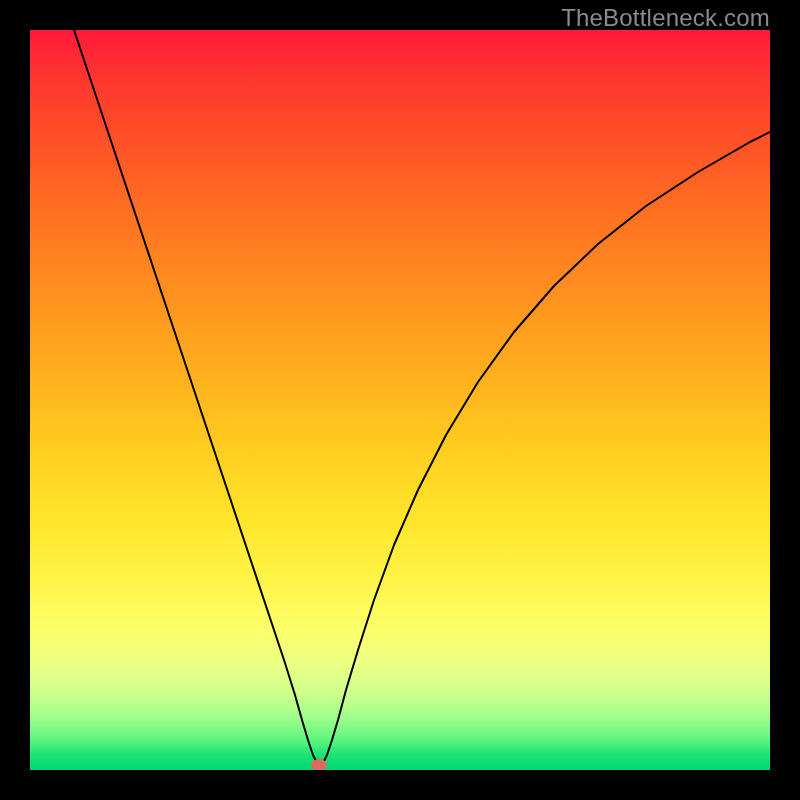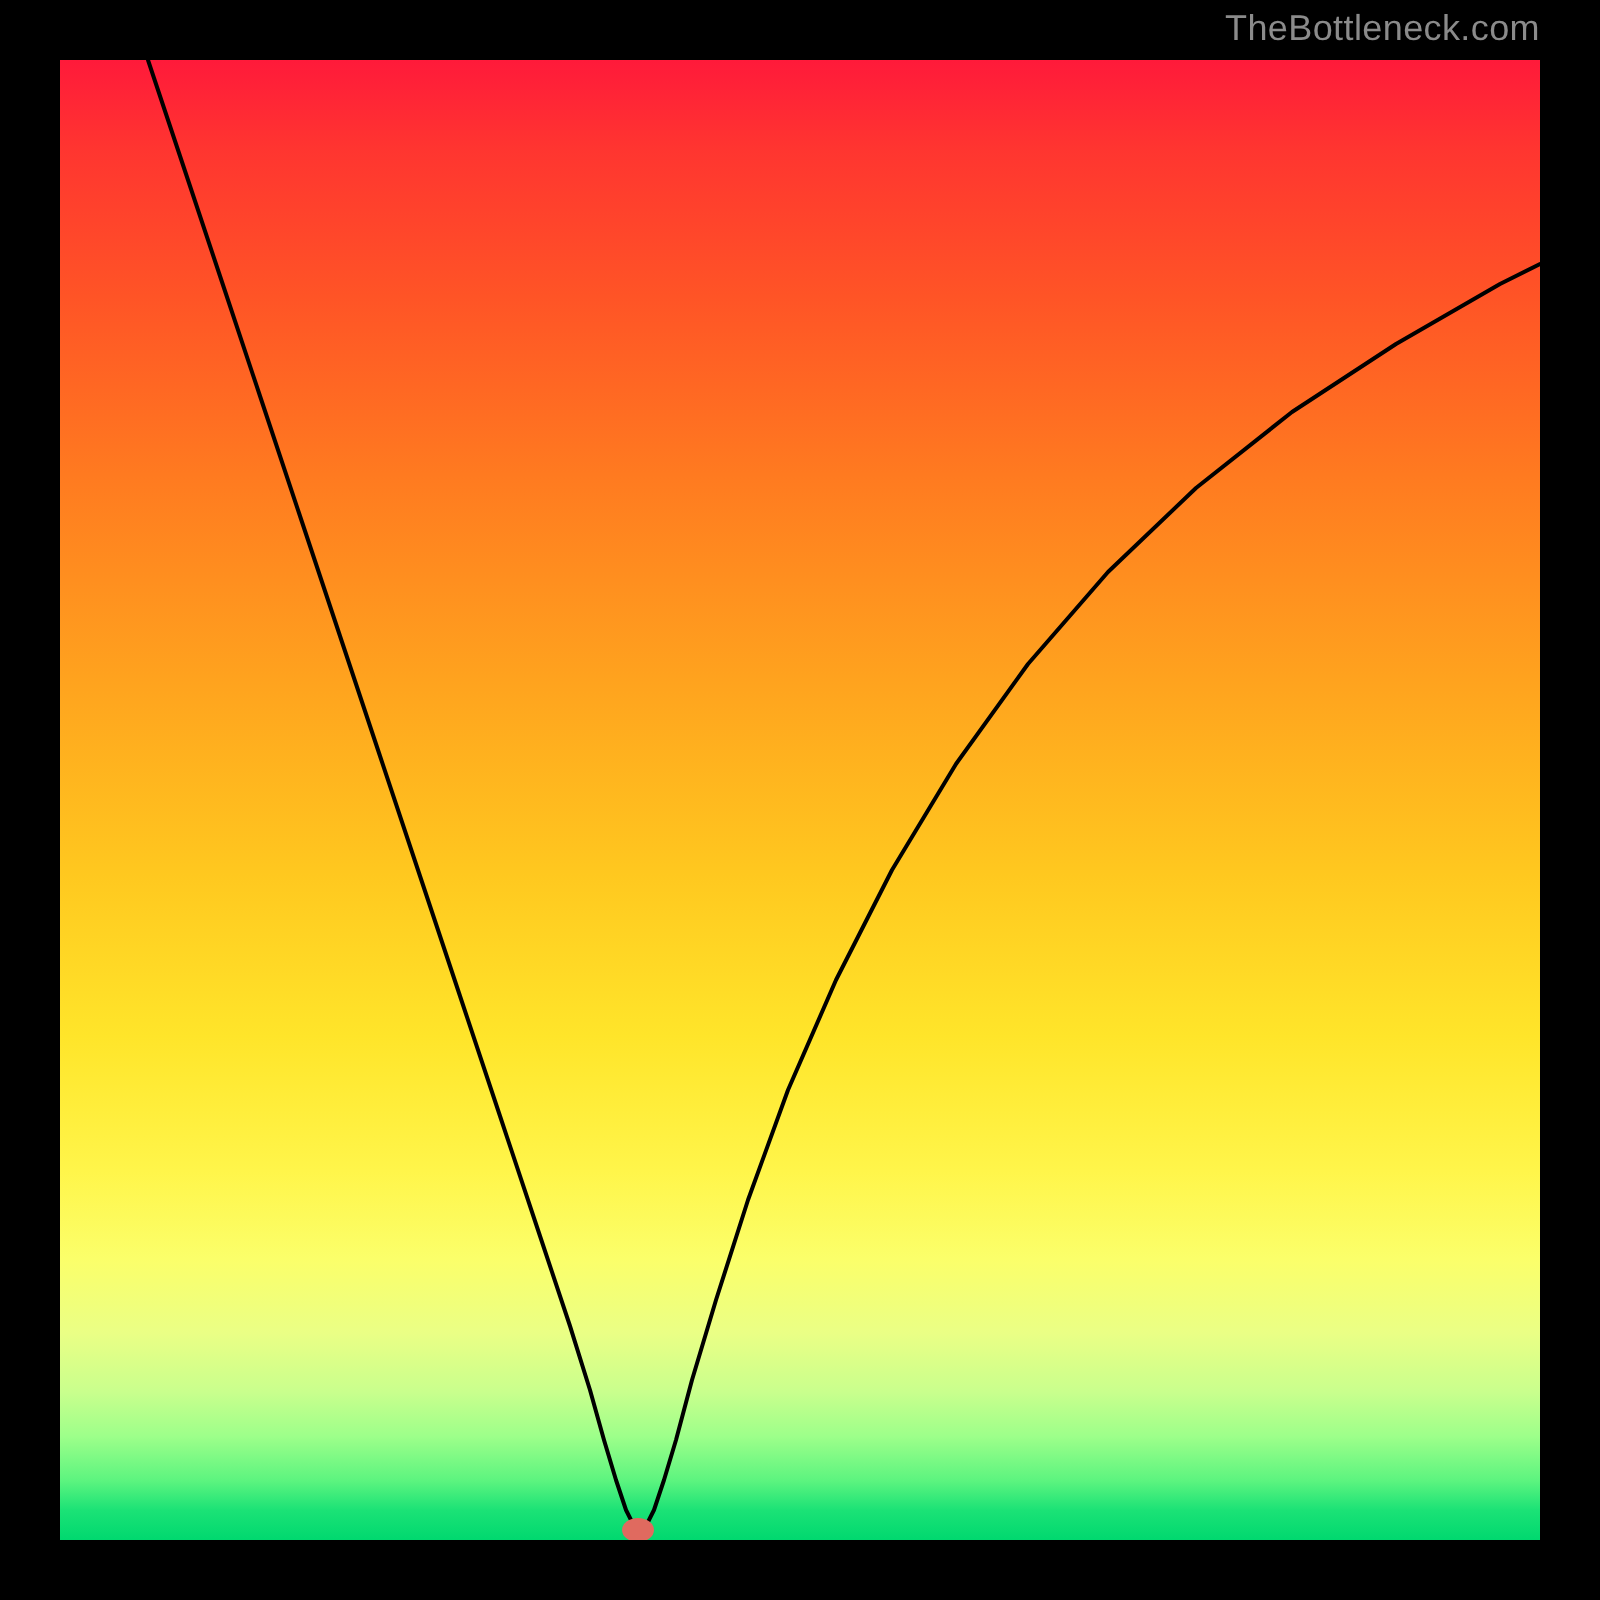--- a/index.html
+++ b/index.html
@@ -49,21 +49,21 @@
     position: absolute;
     left: 0; top: 0;
     width: 740px;
     height: 740px;
   }
   .watermark {
     position: absolute;
     top: 4px;
     right: 30px;
     color: #8b8b8b;
-    font-size: 18px;
+    font-size: 24px;
     letter-spacing: 0.2px;
     font-weight: 400;
     user-select: none;
   }
 </style>
 </head>
 <body>
 
 <div class="outer">
   <div class="watermark">TheBottleneck.com</div>

